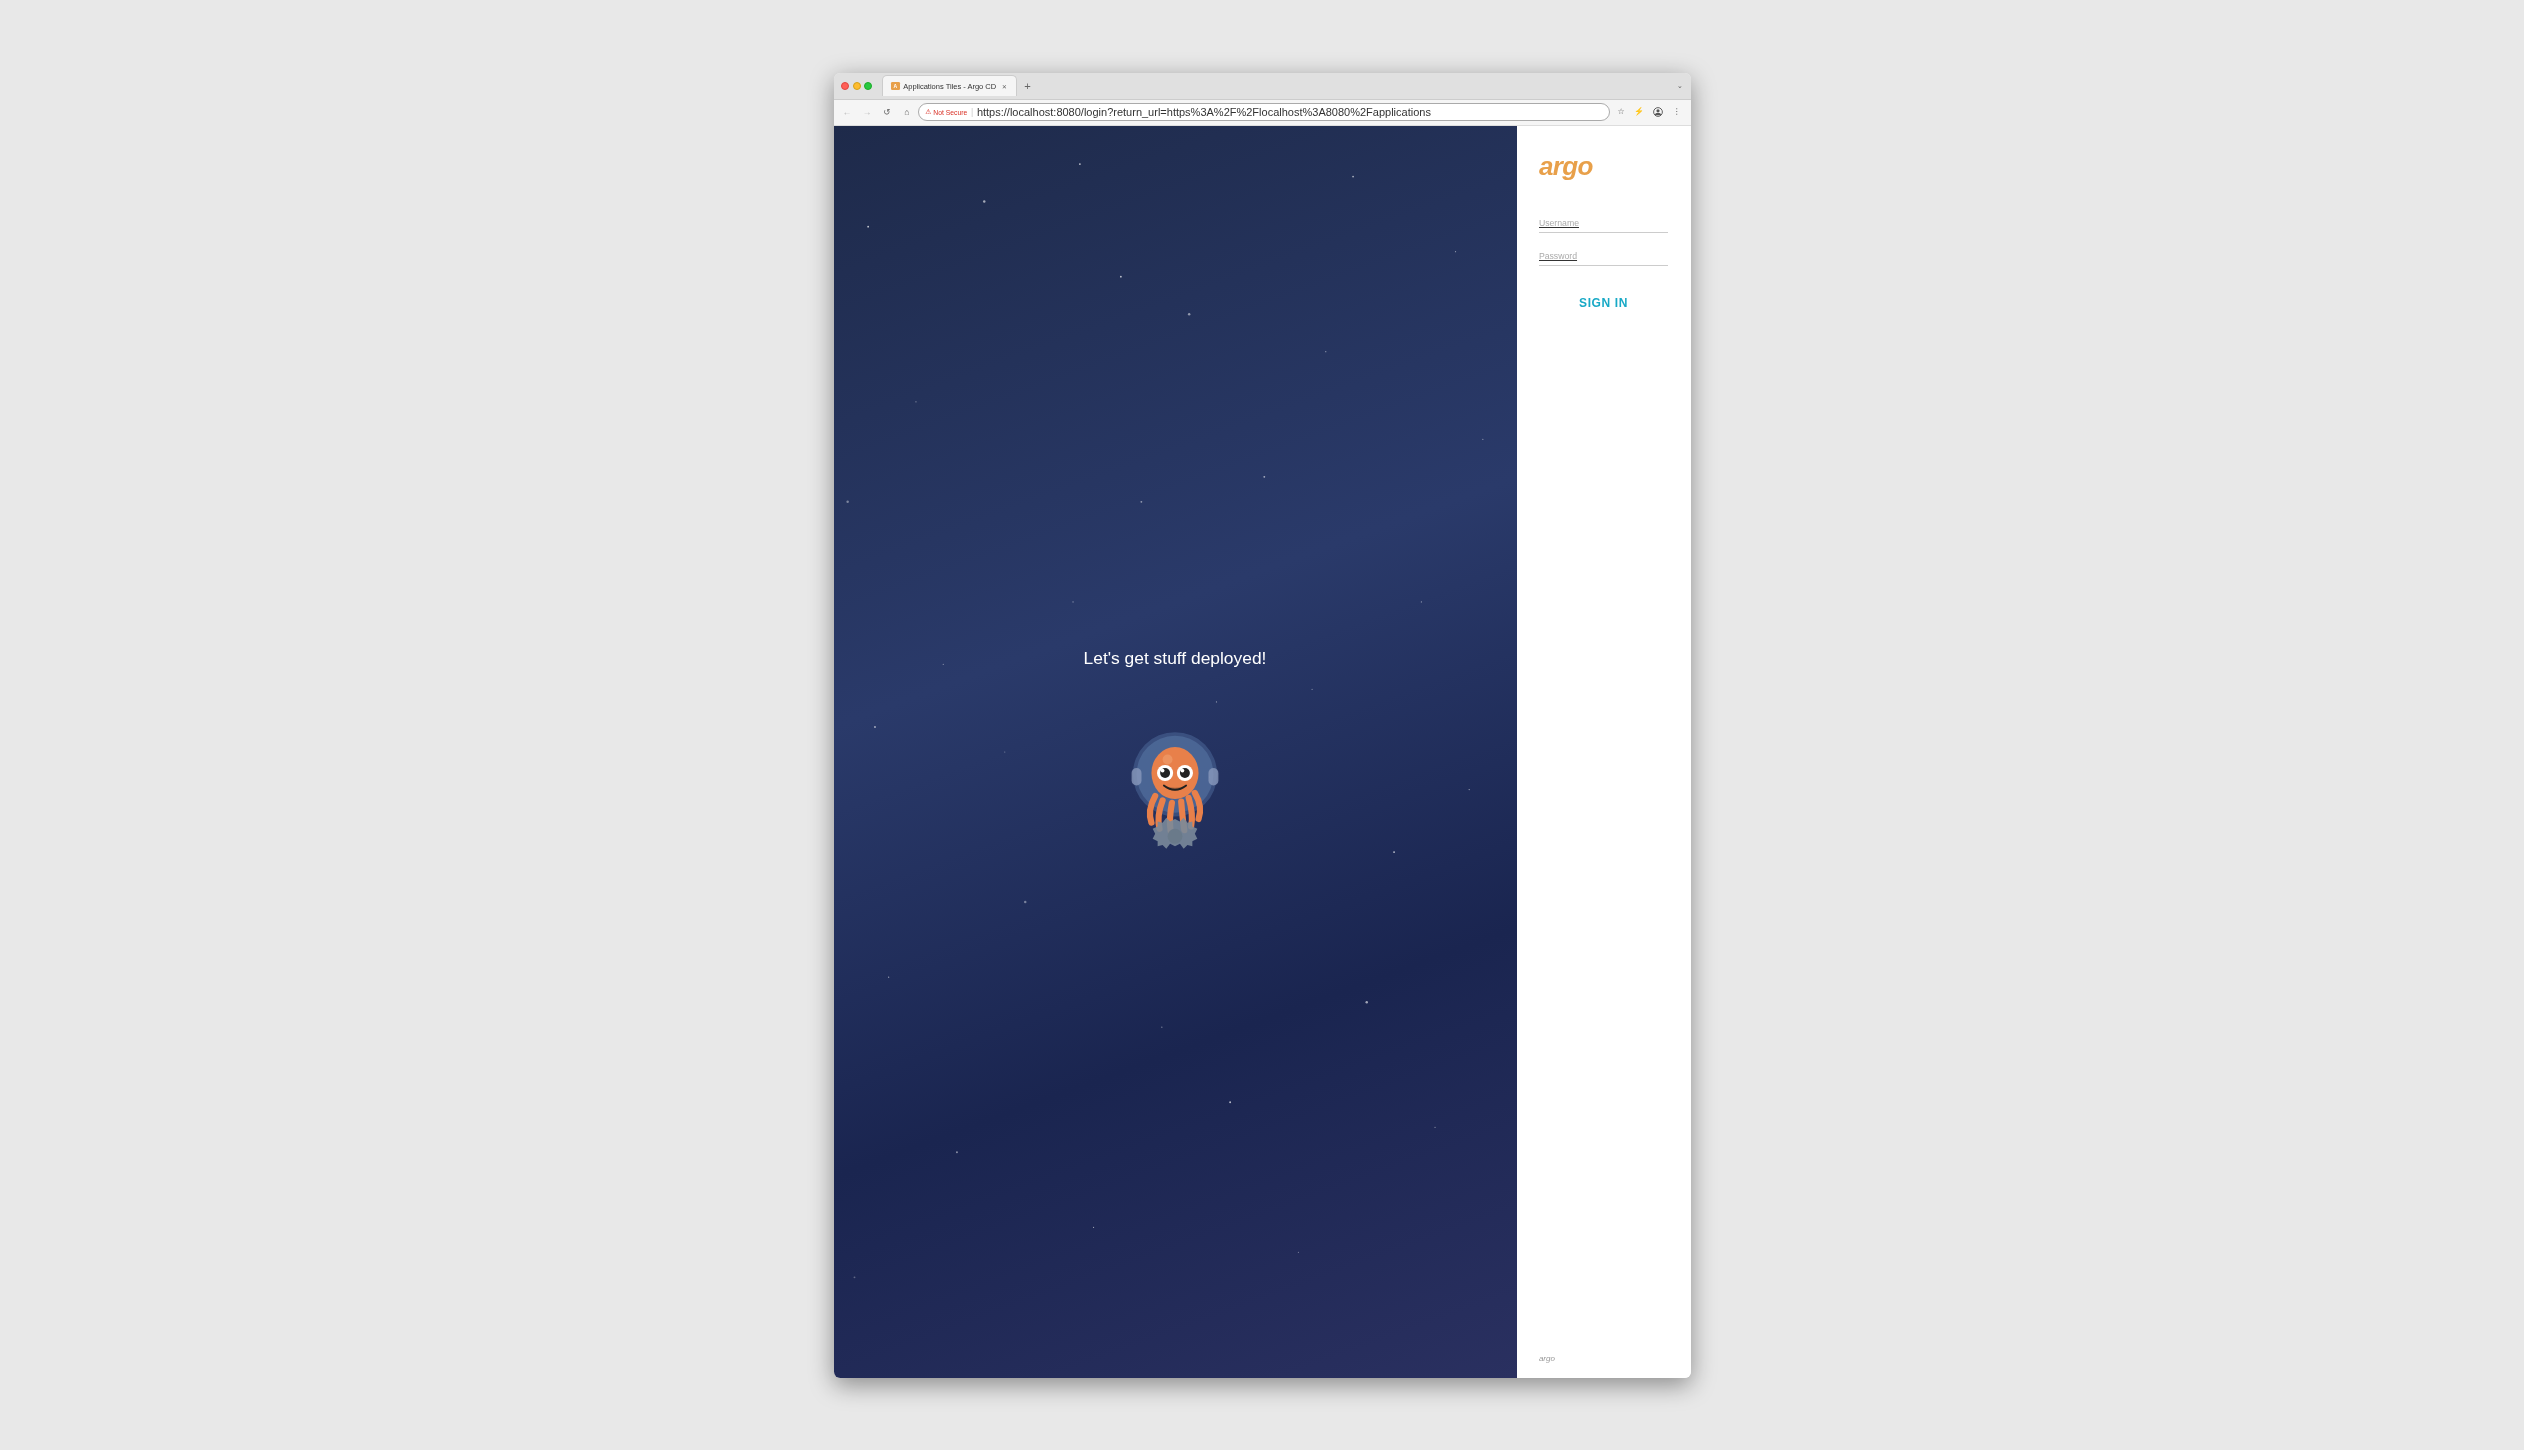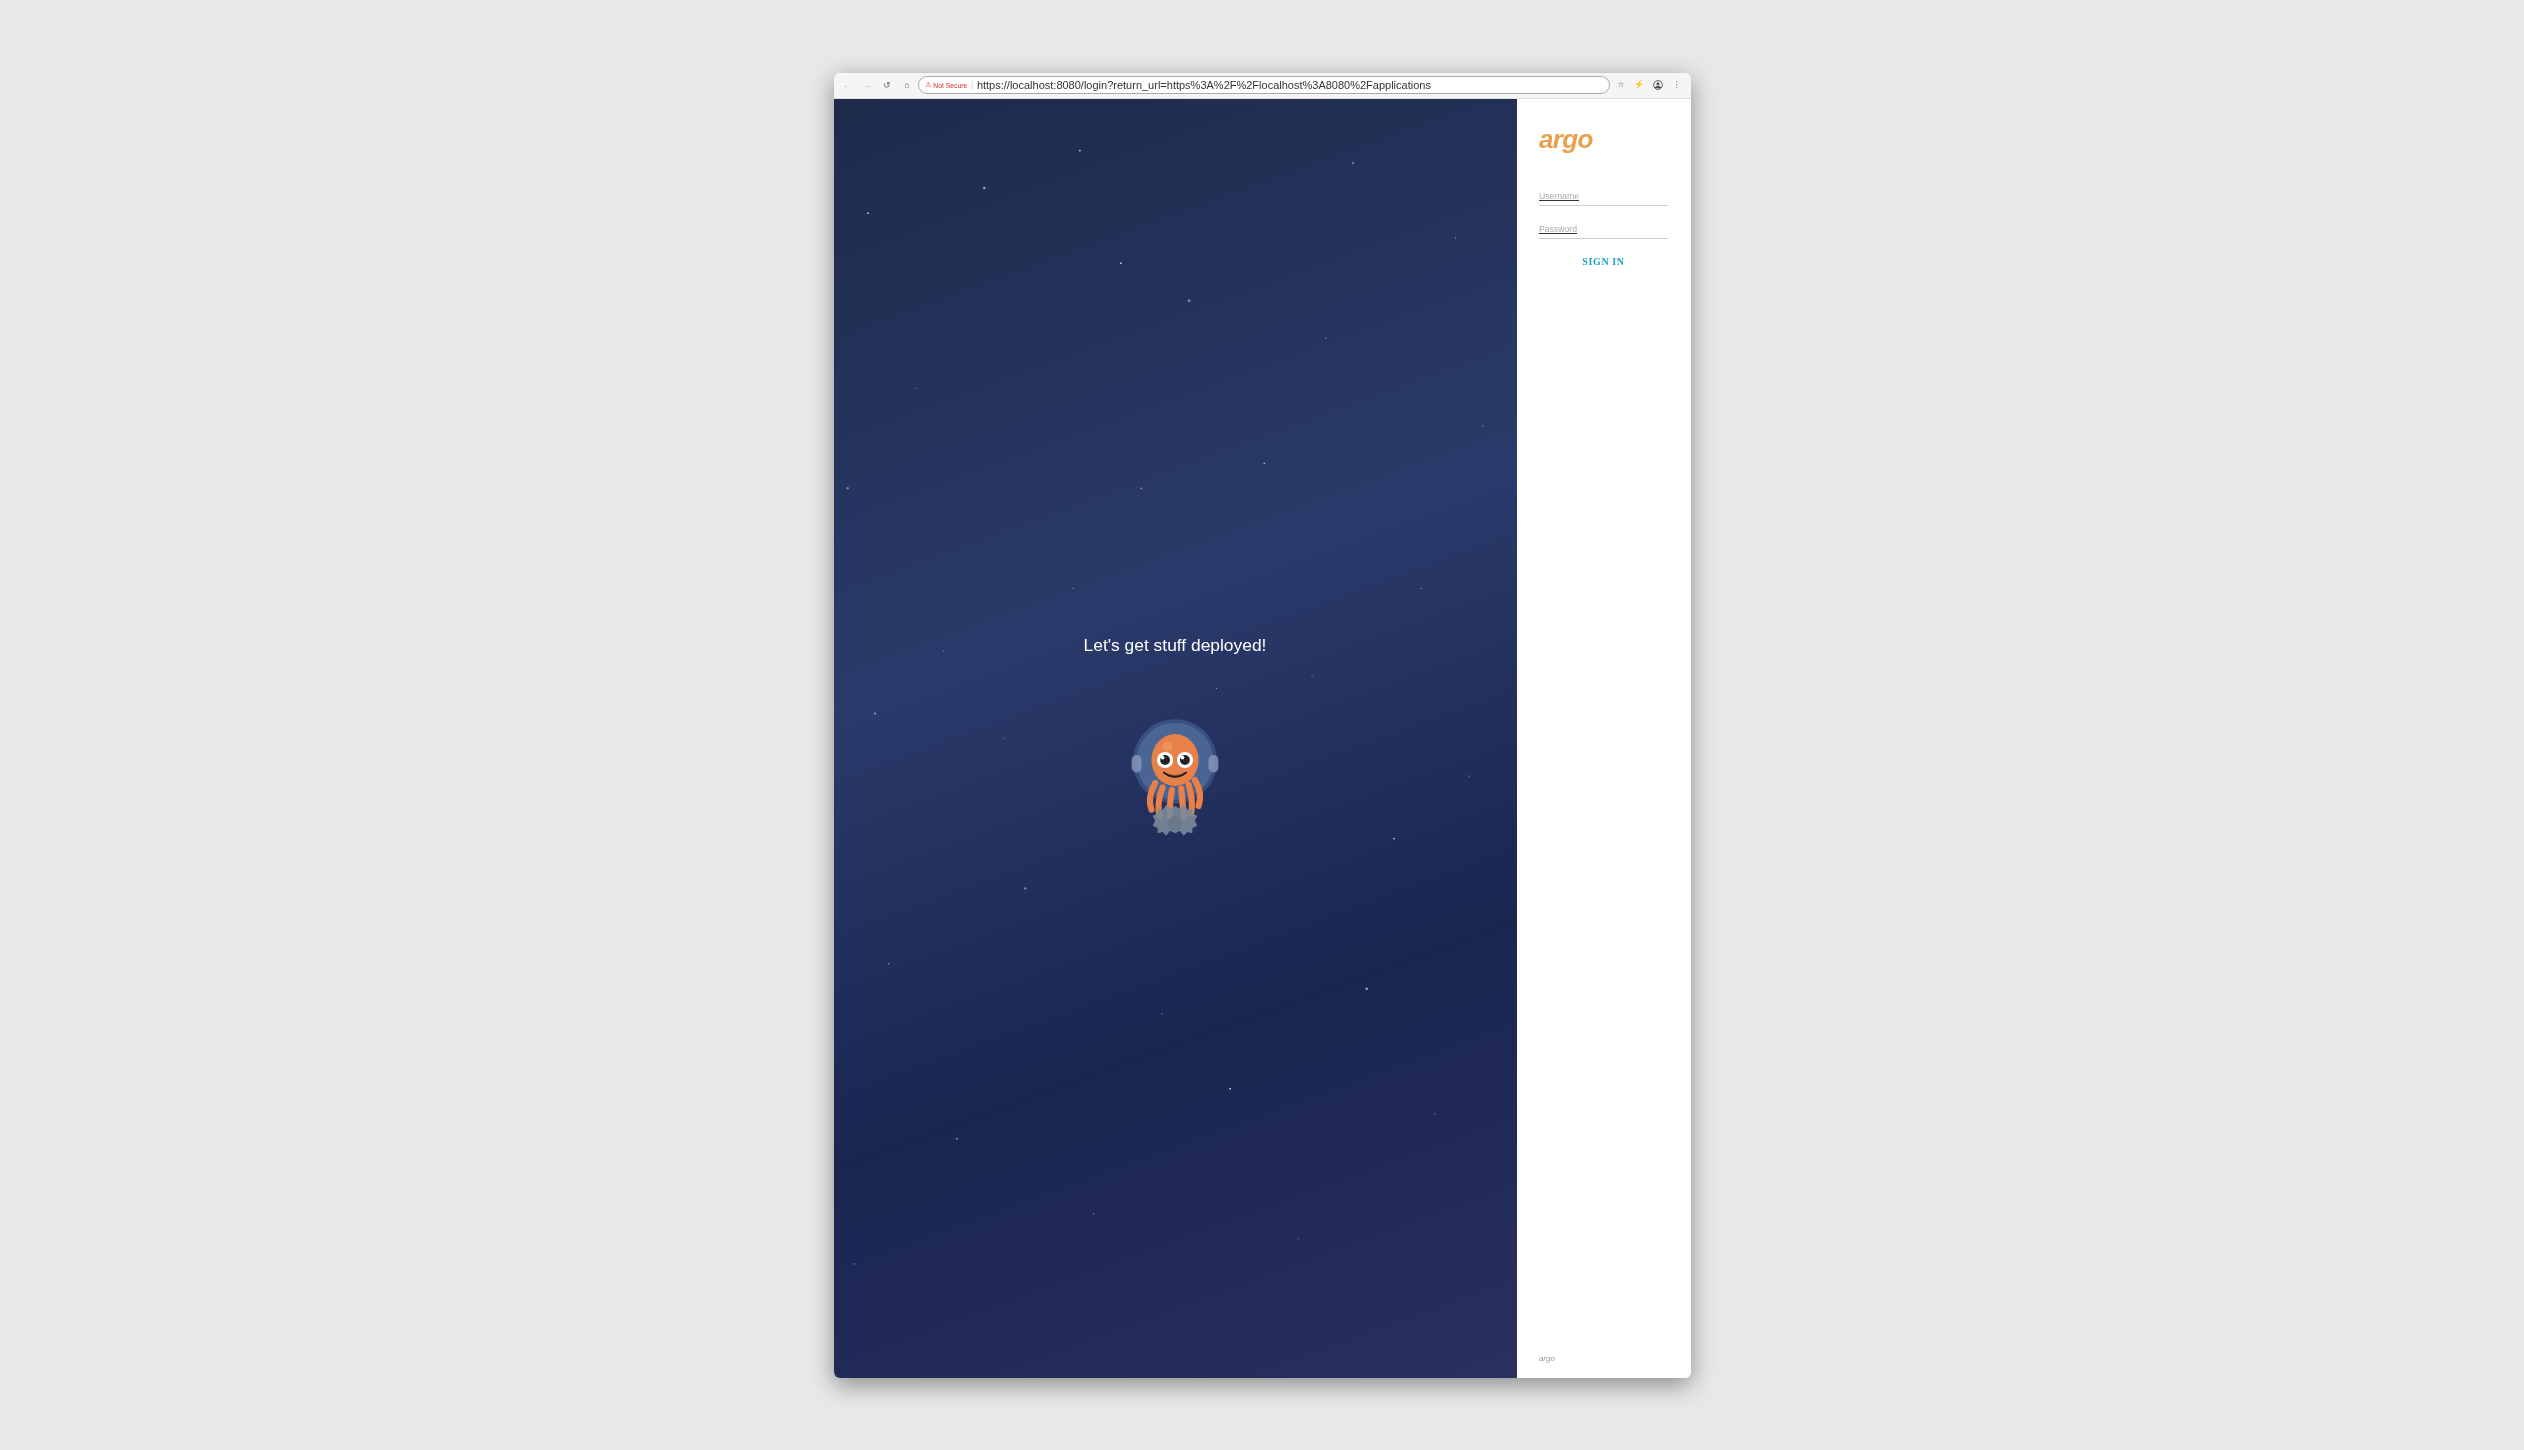--- a/index.html
+++ b/index.html
@@ -288,31 +288,30 @@
       width: 100%;
       text-decoration: underline;
     }
 
     .form-field input::placeholder {
       color: #aaa;
       font-size: 8.7px;
     }
 
     .sign-in-btn {
-      margin-top: 0;
+      margin-top: 13px;
       background: transparent;
       border: none;
       color: #18a9c6;
-      font-size: 10px;
+      font-size: 12px;
       font-weight: 600;
       letter-spacing: 0.6px;
       cursor: pointer;
       text-align: center;
       padding: 5px 0;
-      font-family: Liberation Serif, serif;
     }
 
     .login-footer {
       position: absolute;
       bottom: 15px;
       color: #999;
       font-size: 8px;
       font-style: italic;
     }
 
@@ -320,20 +319,38 @@
     .mascot-svg {
       width: 124px;
       height: 149px;
     }
   </style>
 </head>
 <body>
 
 <div class="browser-window">
 
+  <div class="title-bar">
+    <div class="traffic-lights">
+      <div class="traffic-light tl-red"></div>
+      <div class="traffic-light tl-yellow"></div>
+      <div class="traffic-light tl-green"></div>
+    </div>
+    <div class="tab-bar">
+      <div class="tab">
+        <div class="tab-favicon">
+          <span>A</span>
+        </div>
+        <span style="font-size:7.5px;color:#333;max-width:112px;overflow:hidden;white-space:nowrap;text-overflow:ellipsis;">Applications Tiles - Argo CD</span>
+        <div class="tab-close">✕</div>
+      </div>
+      <div class="new-tab-btn">+</div>
+    </div>
+    <div class="tab-more">⌄</div>
+  </div>
 
   <div class="nav-bar">
     <div class="nav-btn disabled">←</div>
     <div class="nav-btn disabled">→</div>
     <div class="nav-btn">↺</div>
     <div class="nav-btn">⌂</div>
 
     <div class="address-bar">
       <div class="not-secure">
         <span class="not-secure-icon">⚠</span>

